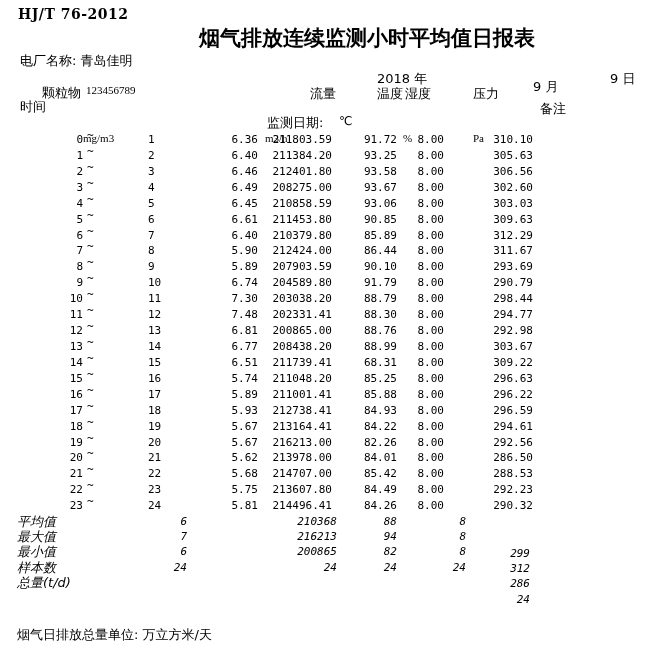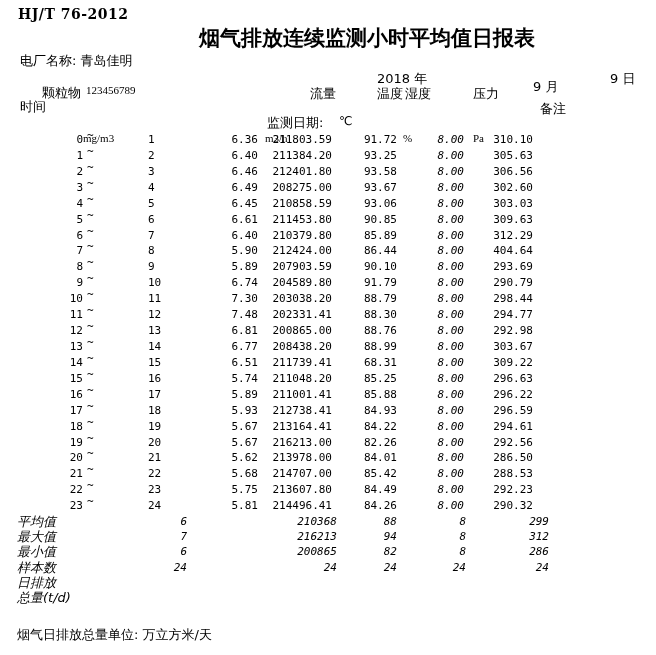--- a/index.html
+++ b/index.html
@@ -50,32 +50,32 @@
   .row  { position: relative; height: 15.93px; line-height: 15.93px; }
   .c    { position: absolute; top: 0; text-align: right;
           font-family: "DejaVu Sans Mono", monospace; font-size: 11px;
           line-height: inherit; white-space: nowrap; }
   .c-start { left: 40px;  width: 43px; }
   .c-tilde { left: 87px;  width: 14px; text-align: left; top: -4px; }
   .c-end   { left: 148px; width: 30px; text-align: left; }
   .c-dust  { left: 208px; width: 50px; }
   .c-flow  { left: 242px; width: 90px; }
   .c-temp  { left: 347px; width: 50px; }
-  .c-hum   { left: 414px; width: 50px; font-style: italic; }
+  .c-hum   { left: 394px; width: 50px; }
   .c-press { left: 473px; width: 60px; }
   
   .summary { position: absolute; left: 0; top: 514px; width: 656px; }
   .srow { position: relative; height: 15.2px; line-height: 15.2px; font-style: italic; }
   .s-label { left: 17px; width: 110px; text-align: left;
              font-family: "DejaVu Sans", sans-serif; font-size: 13px; }
   .s-dust  { left: 137px; width: 50px; }
   .s-flow  { left: 247px; width: 90px; }
   .s-temp  { left: 347px; width: 50px; }
   .s-hum   { left: 416px; width: 50px; }
-  .s-press { left: 489px; width: 60px; }
+  .s-press { left: 470px; width: 60px; margin-top: 32px; }
   .footer-note { left: 17px; top: 626px; }
 </style>
 </head>
 <body>
 
 <div class="page">
 
   <div class="abs standard">HJ/T 76-2012</div>
   <div class="abs title">烟气排放连续监测小时平均值日报表</div>
 
@@ -174,21 +174,21 @@
     <span class="c c-press">312.29</span>
   </div>
       <div class="row">
     <span class="c c-start">7</span>
     <span class="c c-tilde">~</span>
     <span class="c c-end">8</span>
     <span class="c c-dust">5.90</span>
     <span class="c c-flow">212424.00</span>
     <span class="c c-temp">86.44</span>
     <span class="c c-hum">8.00</span>
-    <span class="c c-press">404.64</span>
+    <span class="c c-press">311.67</span>
   </div>
       <div class="row">
     <span class="c c-start">8</span>
     <span class="c c-tilde">~</span>
     <span class="c c-end">9</span>
     <span class="c c-dust">5.89</span>
     <span class="c c-flow">207903.59</span>
     <span class="c c-temp">90.10</span>
     <span class="c c-hum">8.00</span>
     <span class="c c-press">293.69</span>
@@ -371,28 +371,20 @@
   </div>
       <div class="srow">
     <span class="c s-label">样本数</span>
     <span class="c s-dust">24</span>
     <span class="c s-flow">24</span>
     <span class="c s-temp">24</span>
     <span class="c s-hum">24</span>
     <span class="c s-press">24</span>
   </div>
       <div class="srow">
-    <span class="c s-label">日排放</span>
-    <span class="c s-dust"></span>
-    <span class="c s-flow"></span>
-    <span class="c s-temp"></span>
-    <span class="c s-hum"></span>
-    <span class="c s-press"></span>
-  </div>
-      <div class="srow">
     <span class="c s-label">总量(t/d)</span>
     <span class="c s-dust"></span>
     <span class="c s-flow"></span>
     <span class="c s-temp"></span>
     <span class="c s-hum"></span>
     <span class="c s-press"></span>
   </div>
     </div>
 
   <div class="abs cn footer-note">烟气日排放总量单位: 万立方米/天</div>

